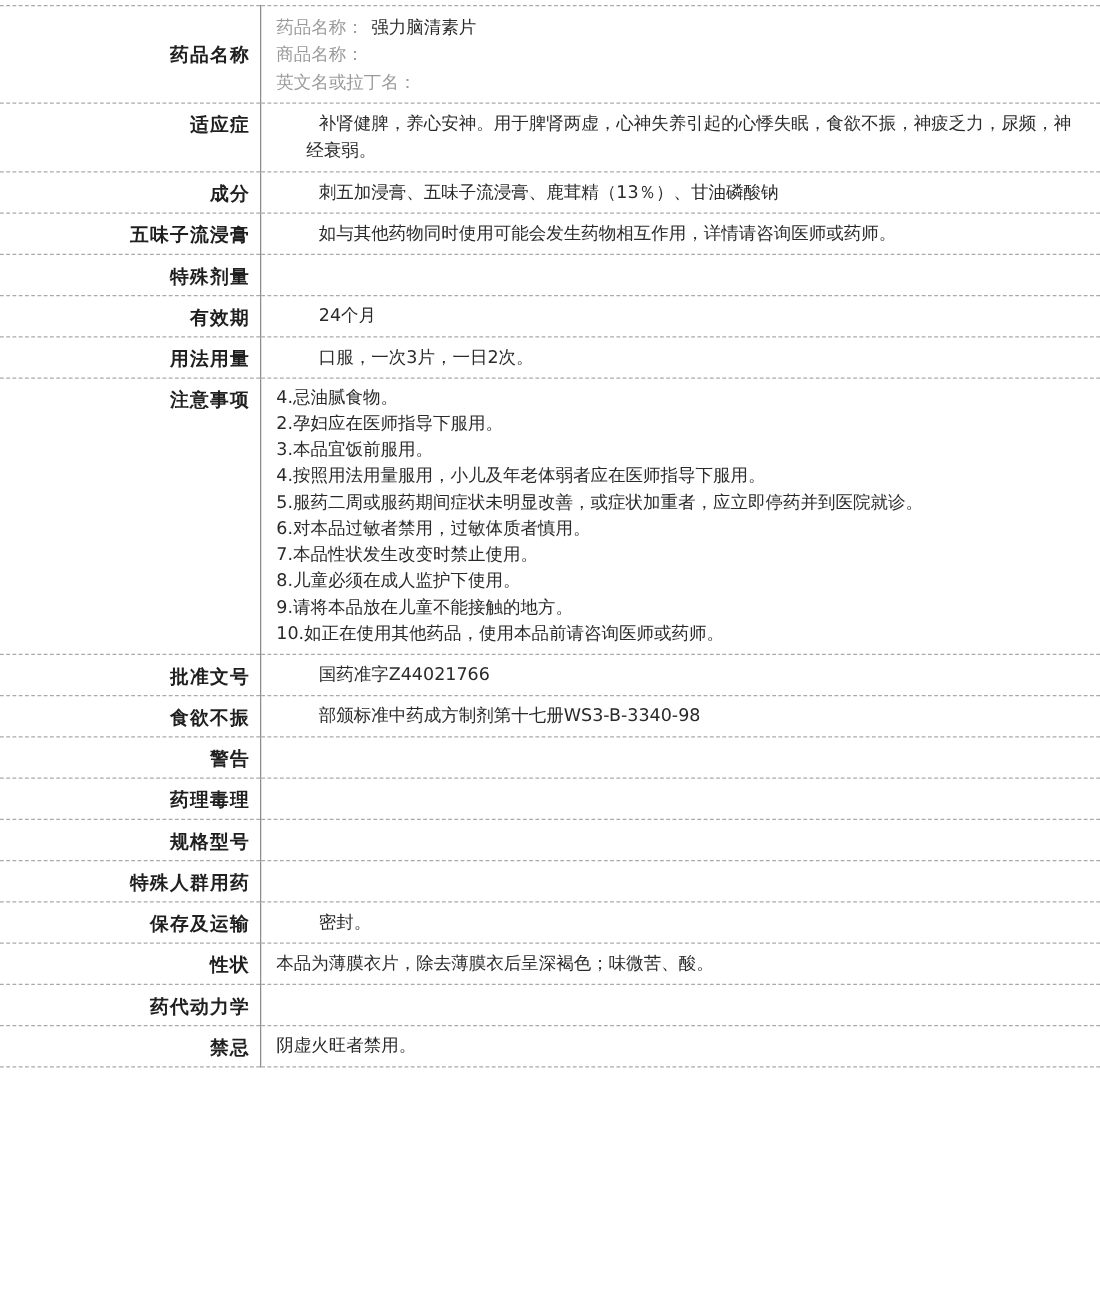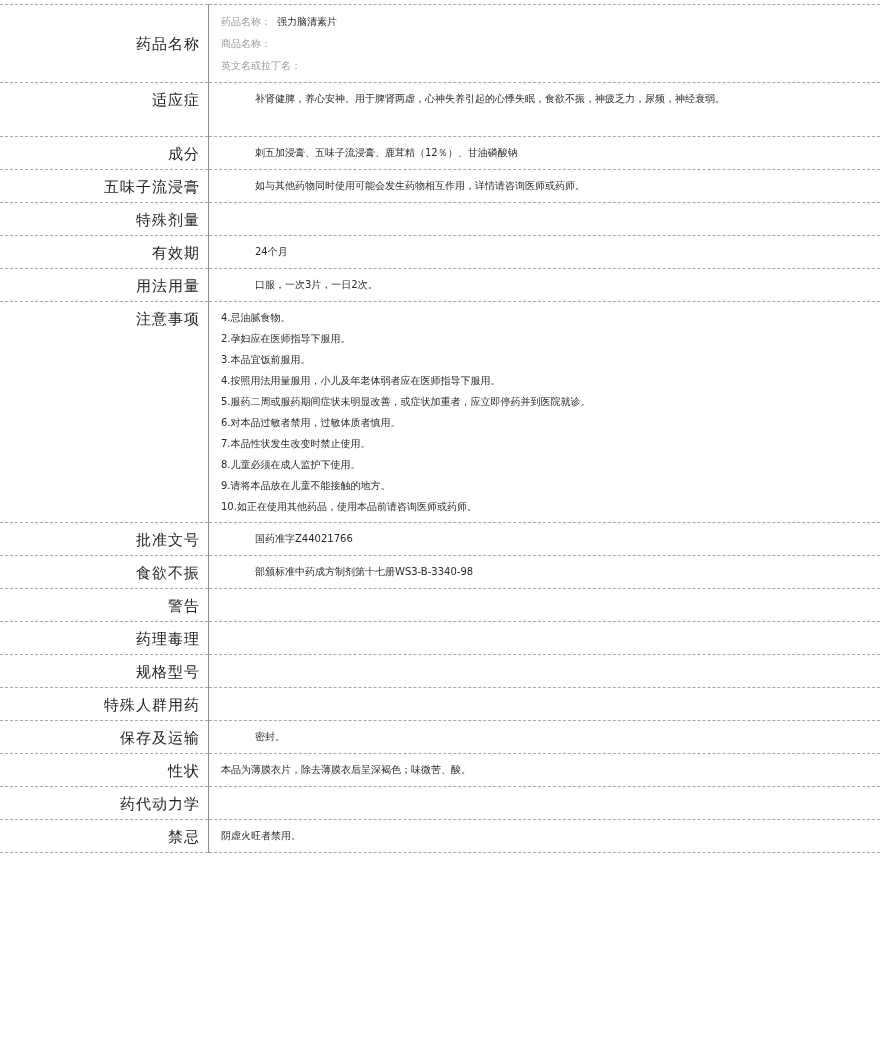--- a/index.html
+++ b/index.html
@@ -26,33 +26,33 @@
   table.drug-table tr:last-child {
     border-bottom: 1px dashed #a9a9a9;
   }
   th.label-cell {
     width: 200px;
     border-right: 1px solid #8c8c8c;
     text-align: right;
     vertical-align: top;
     padding: 7px 8px 0 0;
     font-size: 15px;
-    font-weight: normal;
+    font-weight: bold;
     color: #1f1f1f;
     letter-spacing: 1px;
     line-height: 20px;
   }
   tr.vmid th.label-cell {
     vertical-align: middle;
     padding-top: 0;
   }
   td.value-cell {
     vertical-align: middle;
     padding: 5px 10px 5px 12px;
-    font-size: 10px;
+    font-size: 14px;
     color: #2a2a2a;
     line-height: 22px;
   }
   td.value-cell .indent {
     text-indent: 10px;
     margin-left: 24px;
   }
   tr.row-tall td.value-cell {
     vertical-align: top;
   }
@@ -85,21 +85,21 @@
       <tr class="h54 row-tall">
         <th class="label-cell">适应症</th>
         <td class="value-cell">
             <div class="indent">补肾健脾，养心安神。用于脾肾两虚，心神失养引起的心悸失眠，食欲不振，神疲乏力，尿频，神经衰弱。</div>
           </td>
       </tr>
 
       <tr class="h33">
         <th class="label-cell">成分</th>
         <td class="value-cell">
-            <div class="indent">刺五加浸膏、五味子流浸膏、鹿茸精（12％）、甘油磷酸钠</div>
+            <div class="indent">刺五加浸膏、五味子流浸膏、鹿茸精（13％）、甘油磷酸钠</div>
           </td>
       </tr>
 
       <tr class="h33">
         <th class="label-cell">五味子流浸膏</th>
         <td class="value-cell">
             <div class="indent">如与其他药物同时使用可能会发生药物相互作用，详情请咨询医师或药师。</div>
           </td>
       </tr>
 

